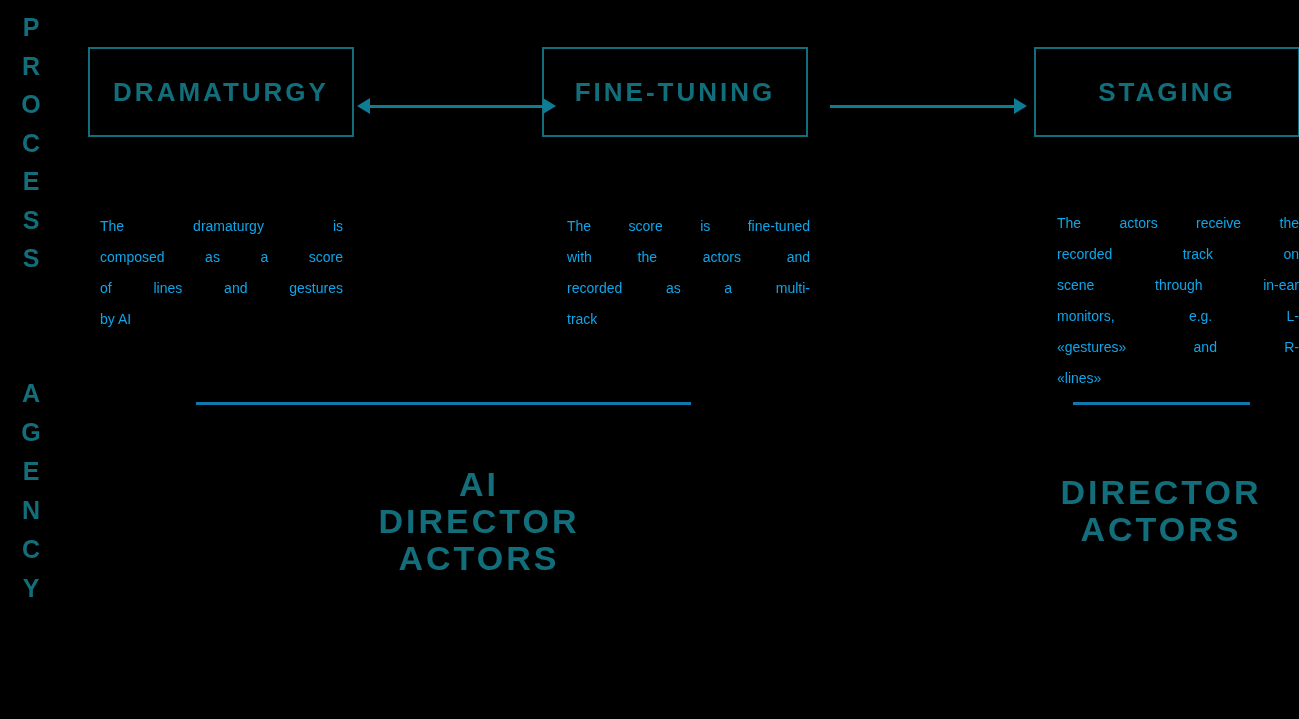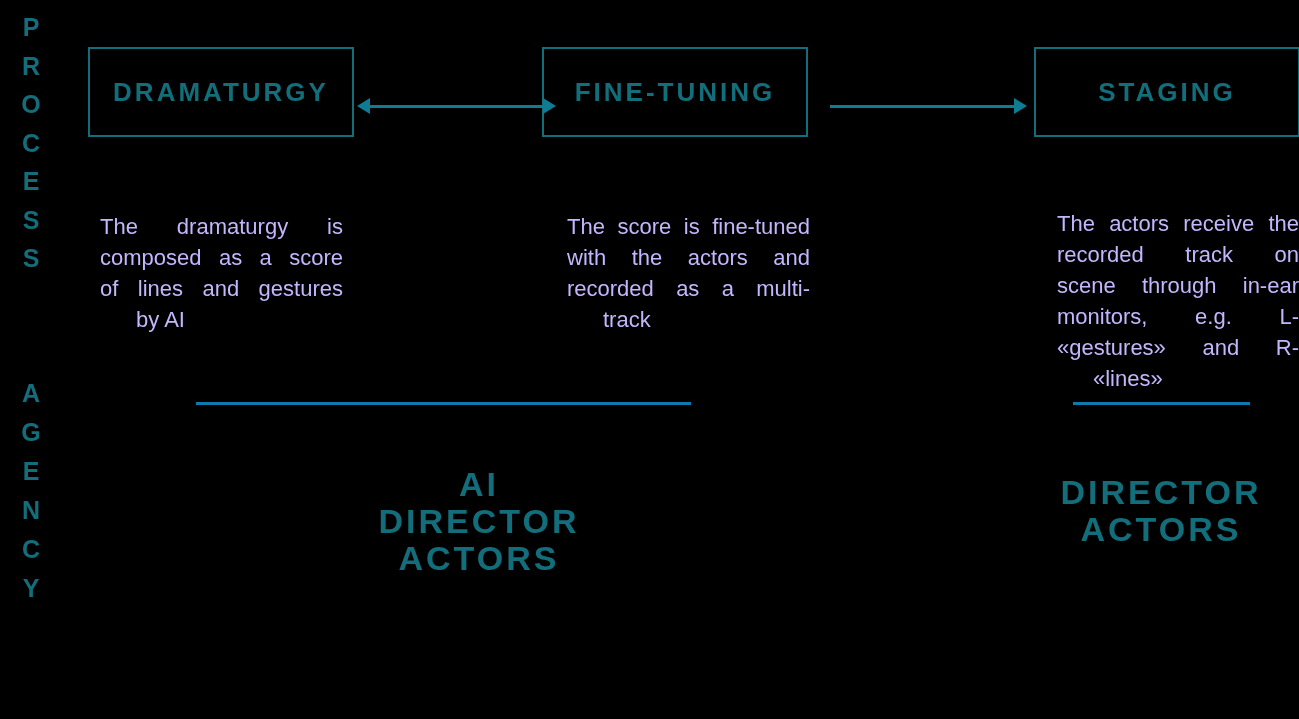--- a/index.html
+++ b/index.html
@@ -74,32 +74,32 @@
     width: 0; height: 0;
     border-top: 8px solid transparent;
     border-bottom: 8px solid transparent;
   }
   .arrowhead.left  { left: 0;  border-right: 13px solid #0D7C94; }
   .arrowhead.right { right: 0; border-left: 13px solid #0D7C94; }
 
   
   .step-desc {
     position: absolute;
-    color: #c4b5fd;
-    font-size: 22px;
+    color: #0ea5e9;
+    font-size: 14px;
     line-height: 31px;
   }
   .desc-1 { left: 100px; top: 211px; width: 243px; }
   .desc-2 { left: 567px; top: 211px; width: 243px; }
   .desc-3 { left: 1057px; top: 208px; width: 242px; }
   .jline {
     text-align: justify;
     text-align-last: justify;
   }
-  .jline.last { text-align-last: left; margin-left: 36px; }
+  .jline.last { text-align-last: left; }
 
   
   .agency-divider {
     position: absolute;
     top: 402px;
     height: 2.5px;
     background: #1178AE;
   }
   .divider-left  { left: 196px;  width: 495px; }
   .divider-right { left: 1073px; width: 177px; }

